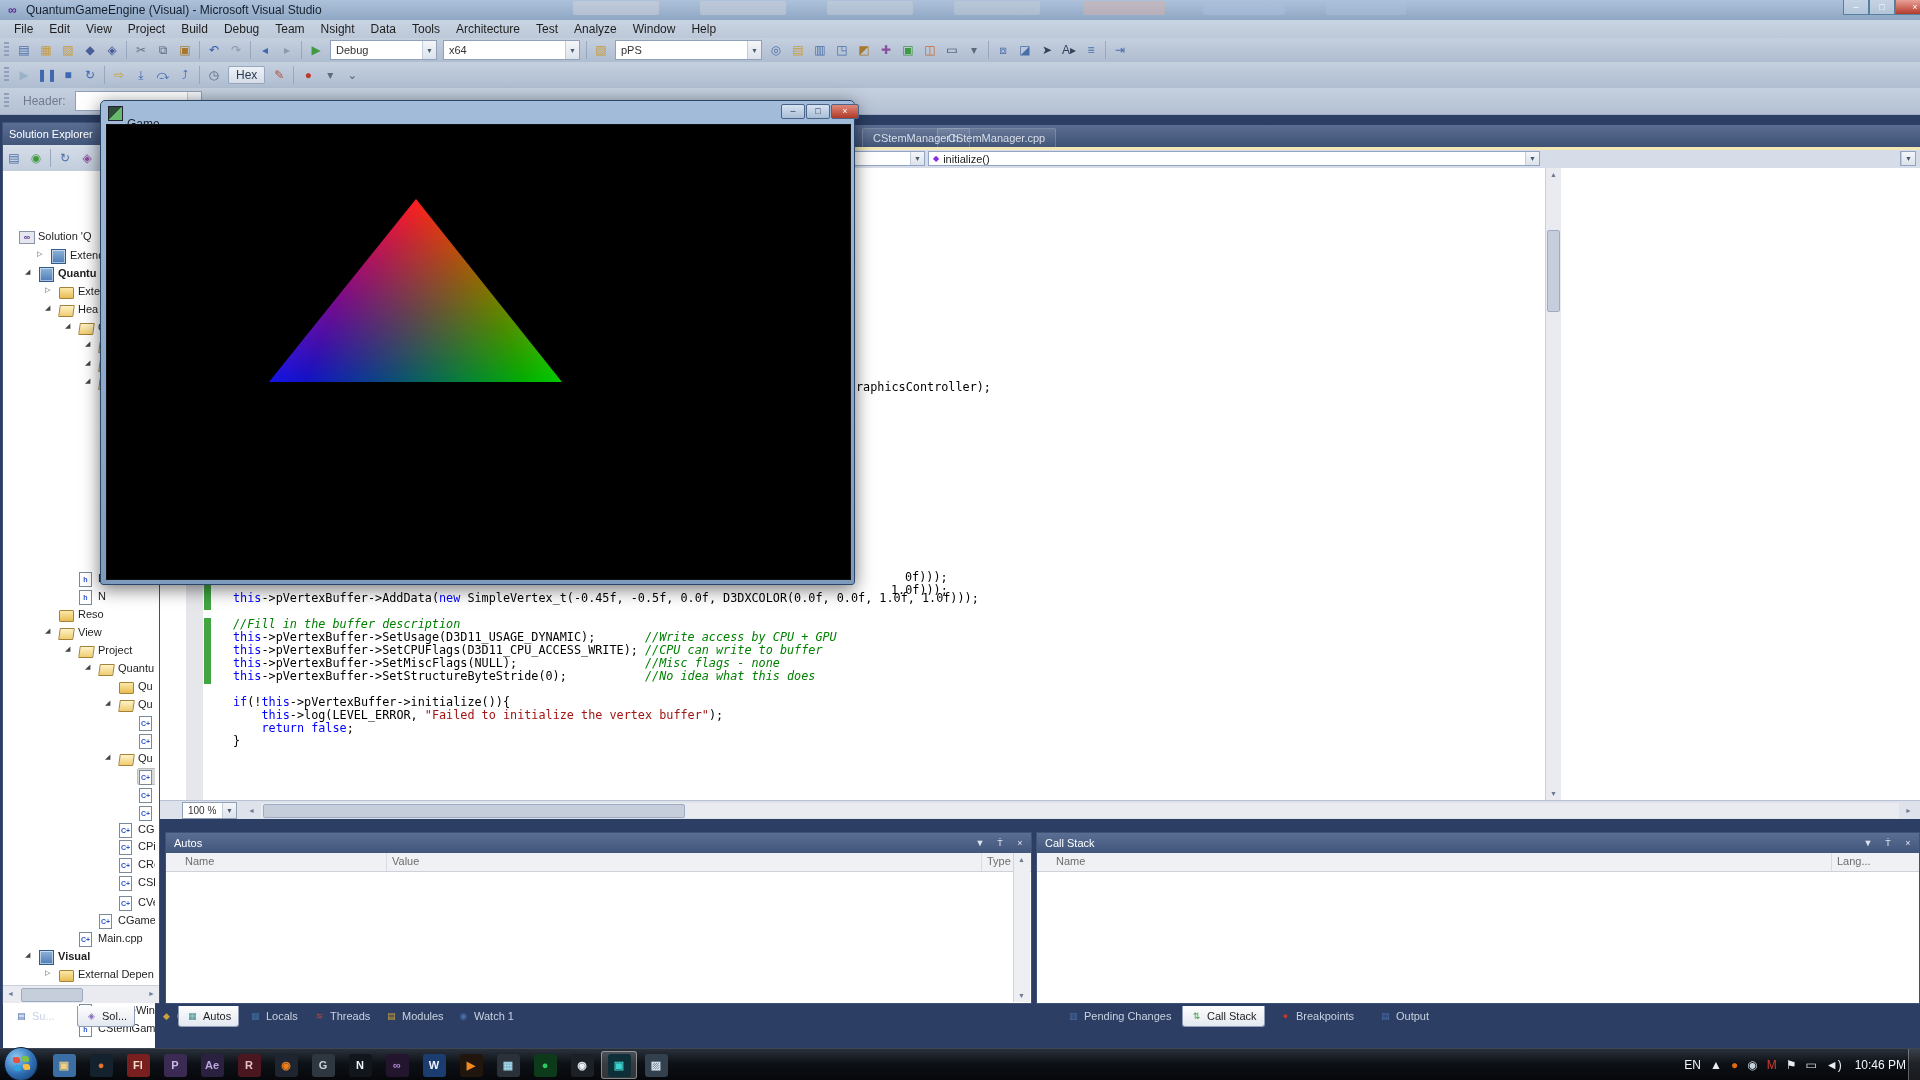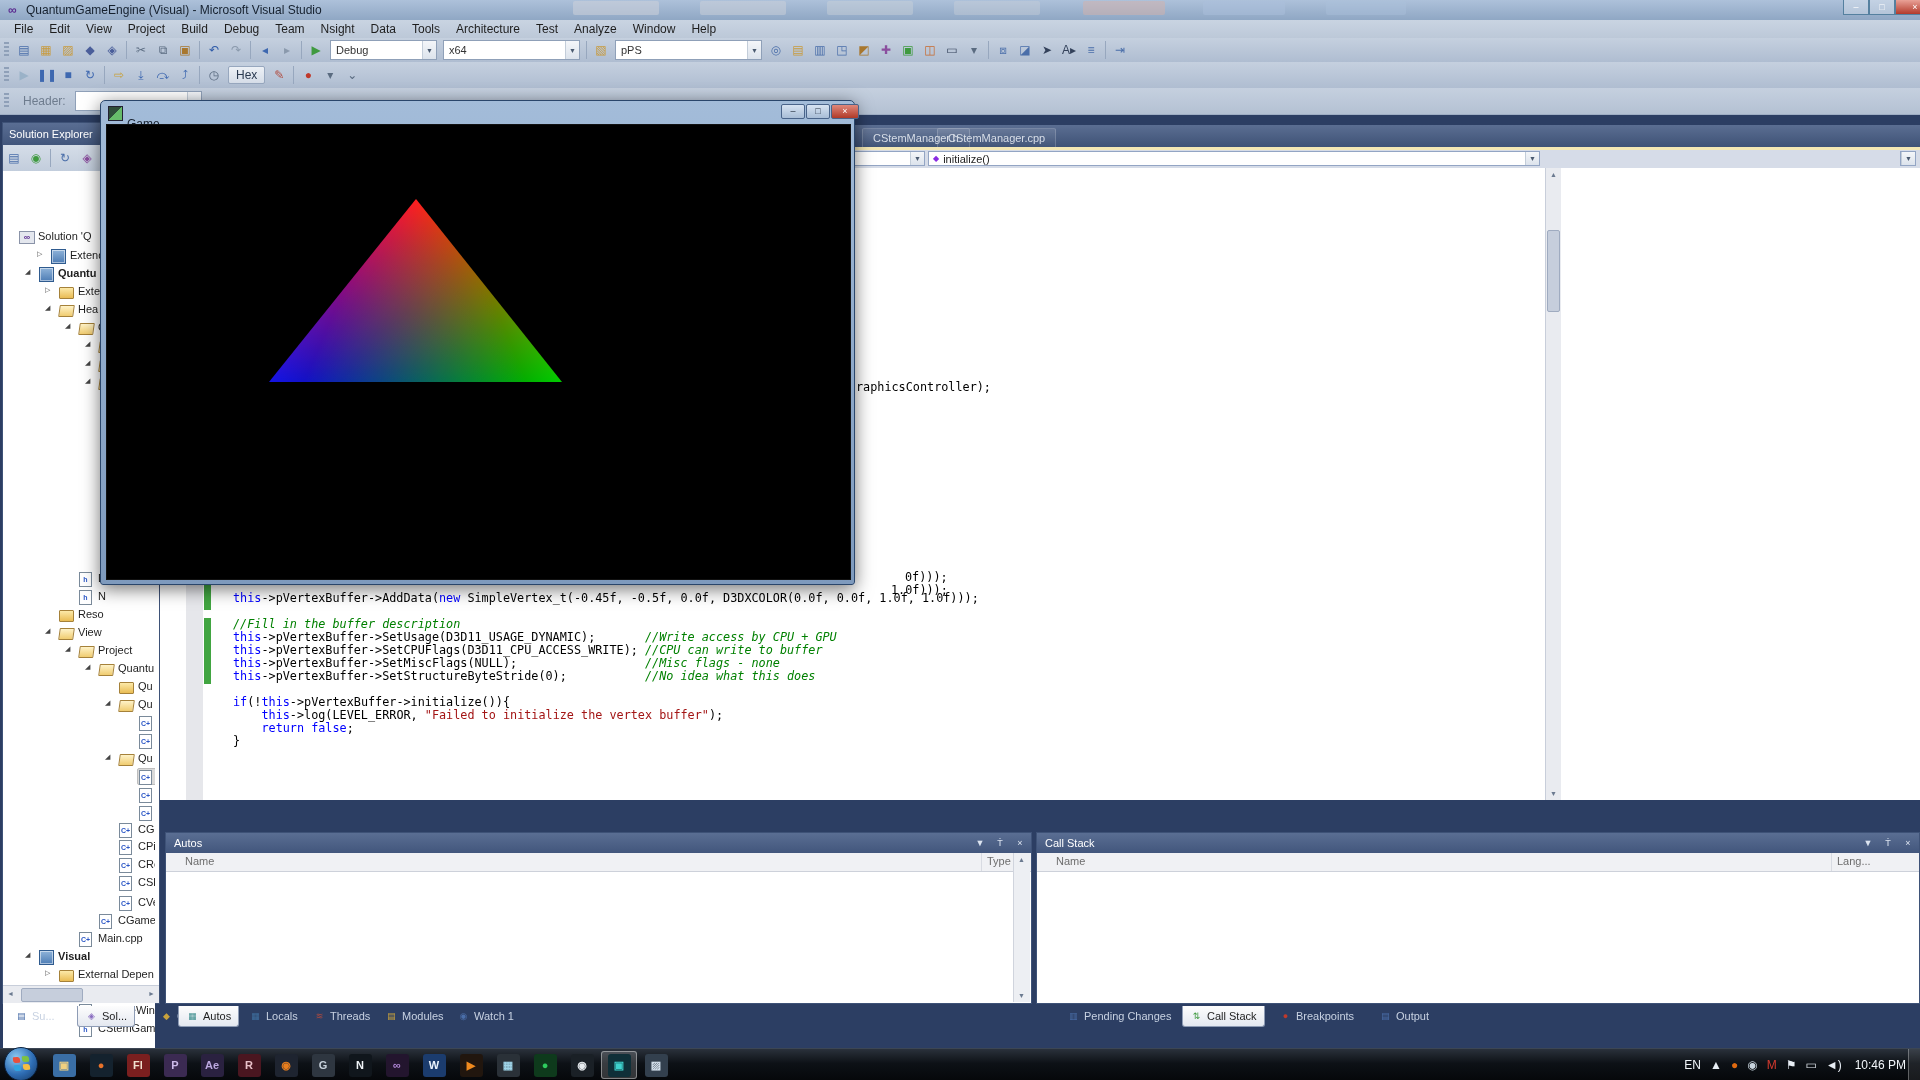--- a/index.html
+++ b/index.html
@@ -287,20 +287,31 @@
         <div class="code-frag" style="left: 745px; top: 402px;">0f)));</div>
         <div class="code-frag" style="left: 731px; top: 415px;">1.0f)));</div>
       </div>
     <div id="v-scroll">
       <div class="scroll-arrow" style="left:4px;top:3px;">▲</div>
       <div class="scroll-thumb" style="left:1px;top:62px;width:11px;height:80px;"></div>
       <div class="scroll-arrow" style="left:4px;bottom:3px;">▼</div>
     </div>
   </div>
 
+  <div id="editor-bottombar" class="abs">
+    <div id="zoom-combo" class="tb-combo">
+      <span style="font-size:10px;">100 %</span>
+      <span class="combo-arrow">▼</span>
+    </div>
+    <div class="scroll-arrow" style="position:static;margin-left:8px;">◄</div>
+    <div id="h-scroll">
+      <div class="scroll-thumb" style="left:2px;top:1px;width:420px;height:12px;"></div>
+    </div>
+    <div class="scroll-arrow" style="position:static;margin-right:8px;">►</div>
+  </div>
 
   <div id="sol-exp" class="abs">
     <div id="sol-exp-title" class="abs">Solution Explorer</div>
     <div id="sol-exp-toolbar" class="abs">
         <div class="tb-icon" style="color: rgb(74, 110, 169);">▤</div>
         <div class="tb-icon" style="color: rgb(63, 154, 63);">◉</div>
         <div class="tb-sep"></div>
         <div class="tb-icon" style="color: rgb(74, 110, 169);">↻</div>
         <div class="tb-icon" style="color: rgb(138, 78, 158);">◈</div>
       </div>
@@ -507,20 +518,21 @@
 
   <div id="autos-panel" class="abs tool-panel" style="left:165px;width:867px;">
     <div class="tool-title">Autos</div>
     <div class="tool-title-btns">
       <span class="tt-btn">▼</span>
       <span class="tt-btn">Ṫ</span>
       <span class="tt-btn">×</span>
     </div>
     <div class="grid-header" id="autos-header">
         <div class="grid-col" style="left: 14px; right: 0px; width: auto; border-left: none;">Name</div>
+        <div class="grid-col" style="left: 220px; right: 0px; width: auto;">Value</div>
         <div class="grid-col" style="left: 815px; right: 0px; width: auto;">Type</div>
       </div>
     <div class="panel-scroll" style="right:1px;">
       <div class="scroll-arrow" style="left:4px;top:3px;">▲</div>
       <div class="scroll-arrow" style="left:4px;bottom:3px;">▼</div>
     </div>
   </div>
 
   <div id="callstack-panel" class="abs tool-panel" style="left:1036px;width:884px;">
     <div class="tool-title">Call Stack</div>

